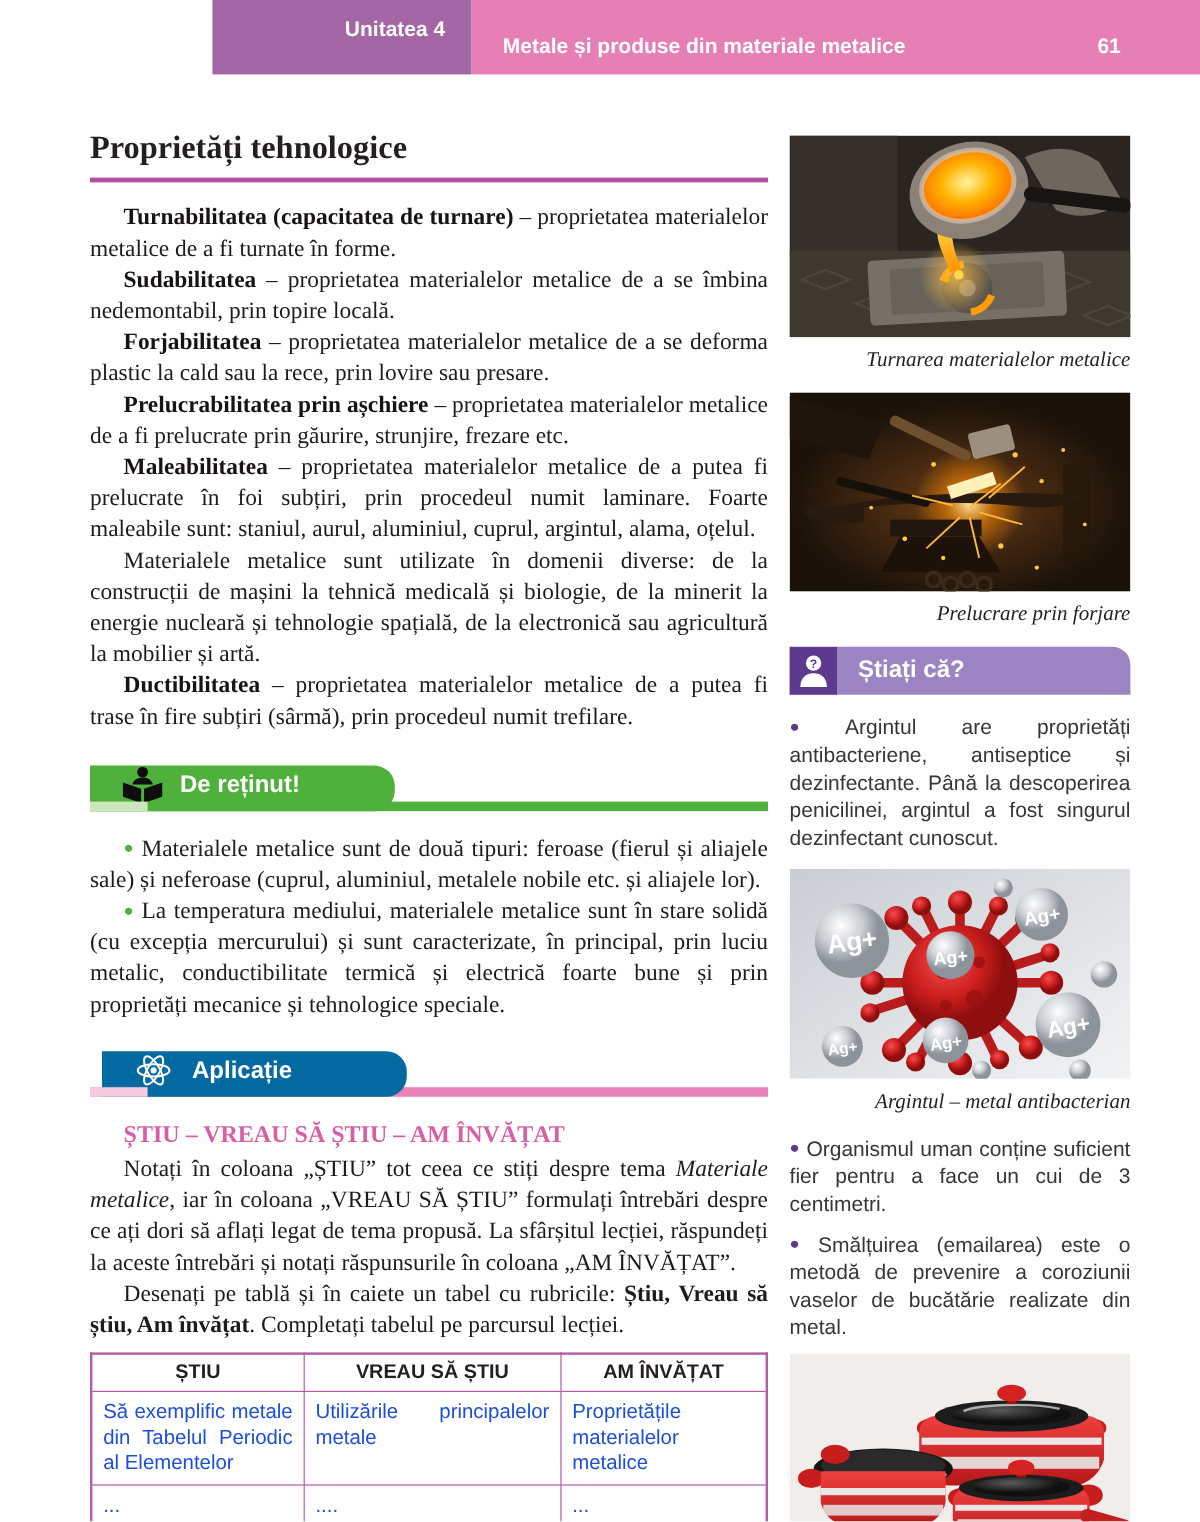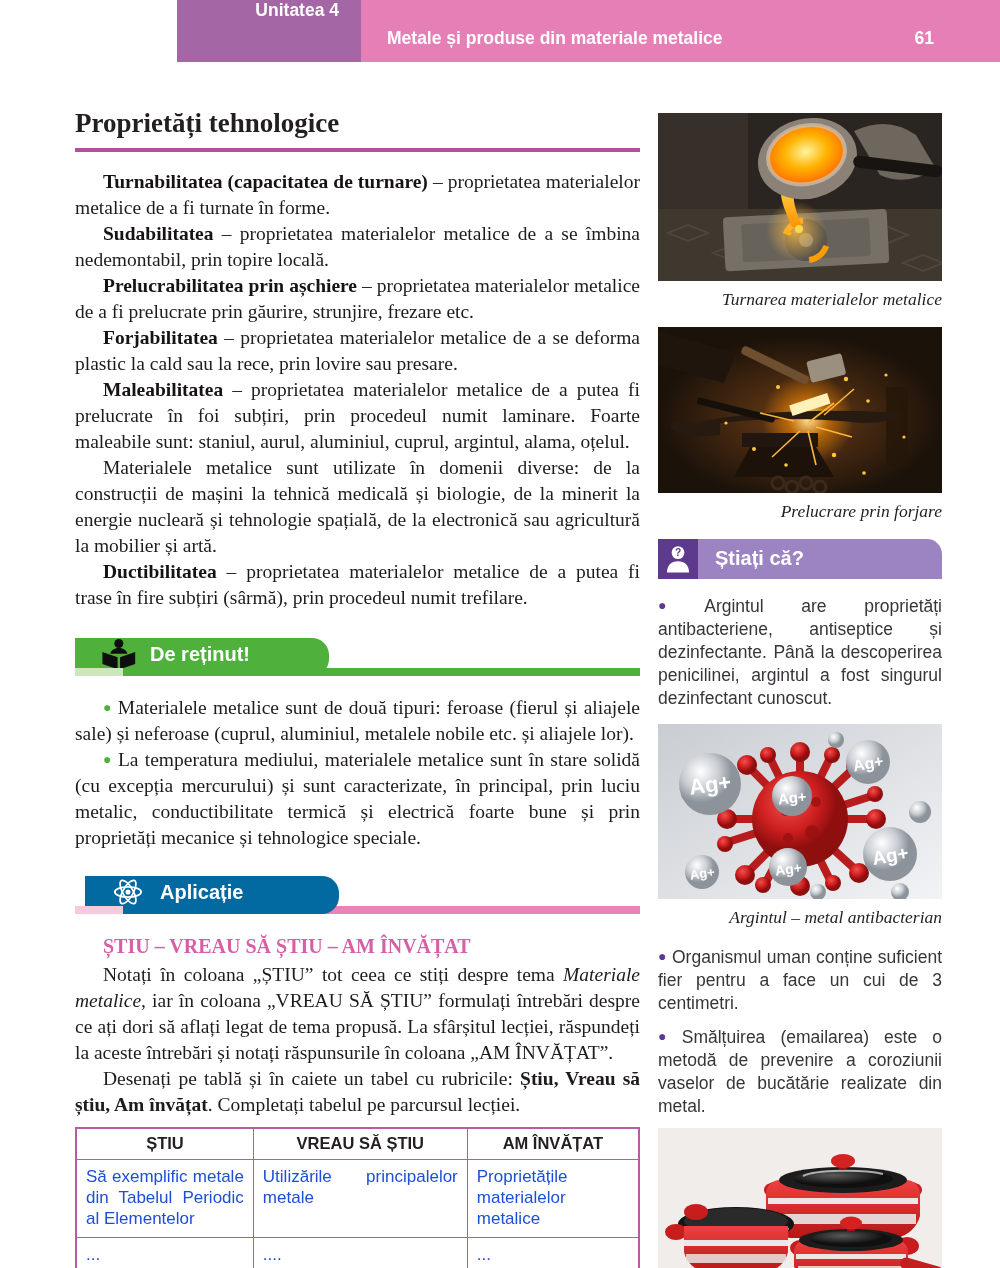--- a/index.html
+++ b/index.html
@@ -3,21 +3,21 @@
 <meta charset="utf-8">
 <style>
   * { margin:0; padding:0; box-sizing:border-box; }
   body { background:#ffffff; }
   .page { position:relative; width:1000px; height:1268px; background:#fff; overflow:hidden;
           font-family:"Liberation Serif", serif; color:#1c1c1c; }
 
   
   .header { position:absolute; left:177px; top:0; right:0; height:62px; display:flex;
             font-family:"Liberation Sans", sans-serif; font-weight:bold; font-size:17.5px; color:#fff; }
-  .header-unit { width:184px; background:#a466a4; display:flex; align-items:flex-start;
+  .header-unit { width:216px; background:#a466a4; display:flex; align-items:center;
                  justify-content:flex-end; padding:0 22px 13px 0; }
   .header-rest { flex:1; background:#e57fb5; display:flex; align-items:flex-end; padding:0 16px 13px 26px; }
   .header-title { flex:1; }
   .header-page { margin-right:50px; }
 
   
   .col-left { position:absolute; left:75px; top:108px; width:565px; }
   .section-title { font-size:27px; font-weight:bold; color:#231f20; padding-bottom:9px;
                    border-bottom:4px solid #b0509e; }
   .copy { margin-top:17px; }
@@ -79,22 +79,22 @@
     </div>
   </div>
 
   <div class="col-left">
 
     <div class="section-title">Proprietăți tehnologice</div>
 
     <div class="copy">
       <p><b>Turnabilitatea (capacitatea de turnare)</b><span> – proprietatea materialelor metalice de a fi turnate în forme.</span></p>
       <p><b>Sudabilitatea</b><span> – proprietatea materialelor metalice de a se îmbina nedemontabil, prin topire locală.</span></p>
+      <p><b>Forjabilitatea</b><span> – proprietatea materialelor metalice de a se deforma plastic la cald sau la rece, prin lovire sau presare.</span></p>
       <p><b>Prelucrabilitatea prin așchiere</b><span> – proprietatea materialelor metalice de a fi prelucrate prin găurire, strunjire, frezare etc.</span></p>
-      <p><b>Forjabilitatea</b><span> – proprietatea materialelor metalice de a se deforma plastic la cald sau la rece, prin lovire sau presare.</span></p>
       <p><b>Maleabilitatea</b><span> – proprietatea materialelor metalice de a putea fi prelucrate în foi subțiri, prin procedeul numit laminare. Foarte maleabile sunt: staniul, aurul, aluminiul, cuprul, argintul, alama, oțelul.</span></p>
       <p><span>Materialele metalice sunt utilizate în domenii diverse: de la construcții de mașini la tehnică medicală și biologie, de la minerit la energie nucleară și tehnologie spațială, de la electronică sau agricultură la mobilier și artă.</span></p>
       <p><b>Ductibilitatea</b><span> – proprietatea materialelor metalice de a putea fi trase în fire subțiri (sârmă), prin procedeul numit trefilare.</span></p>
     </div>
 
     <div class="remember">
       <div class="banner-row green">
         <div class="strip"></div>
         <div class="pale"></div>
         <div class="banner-box">

